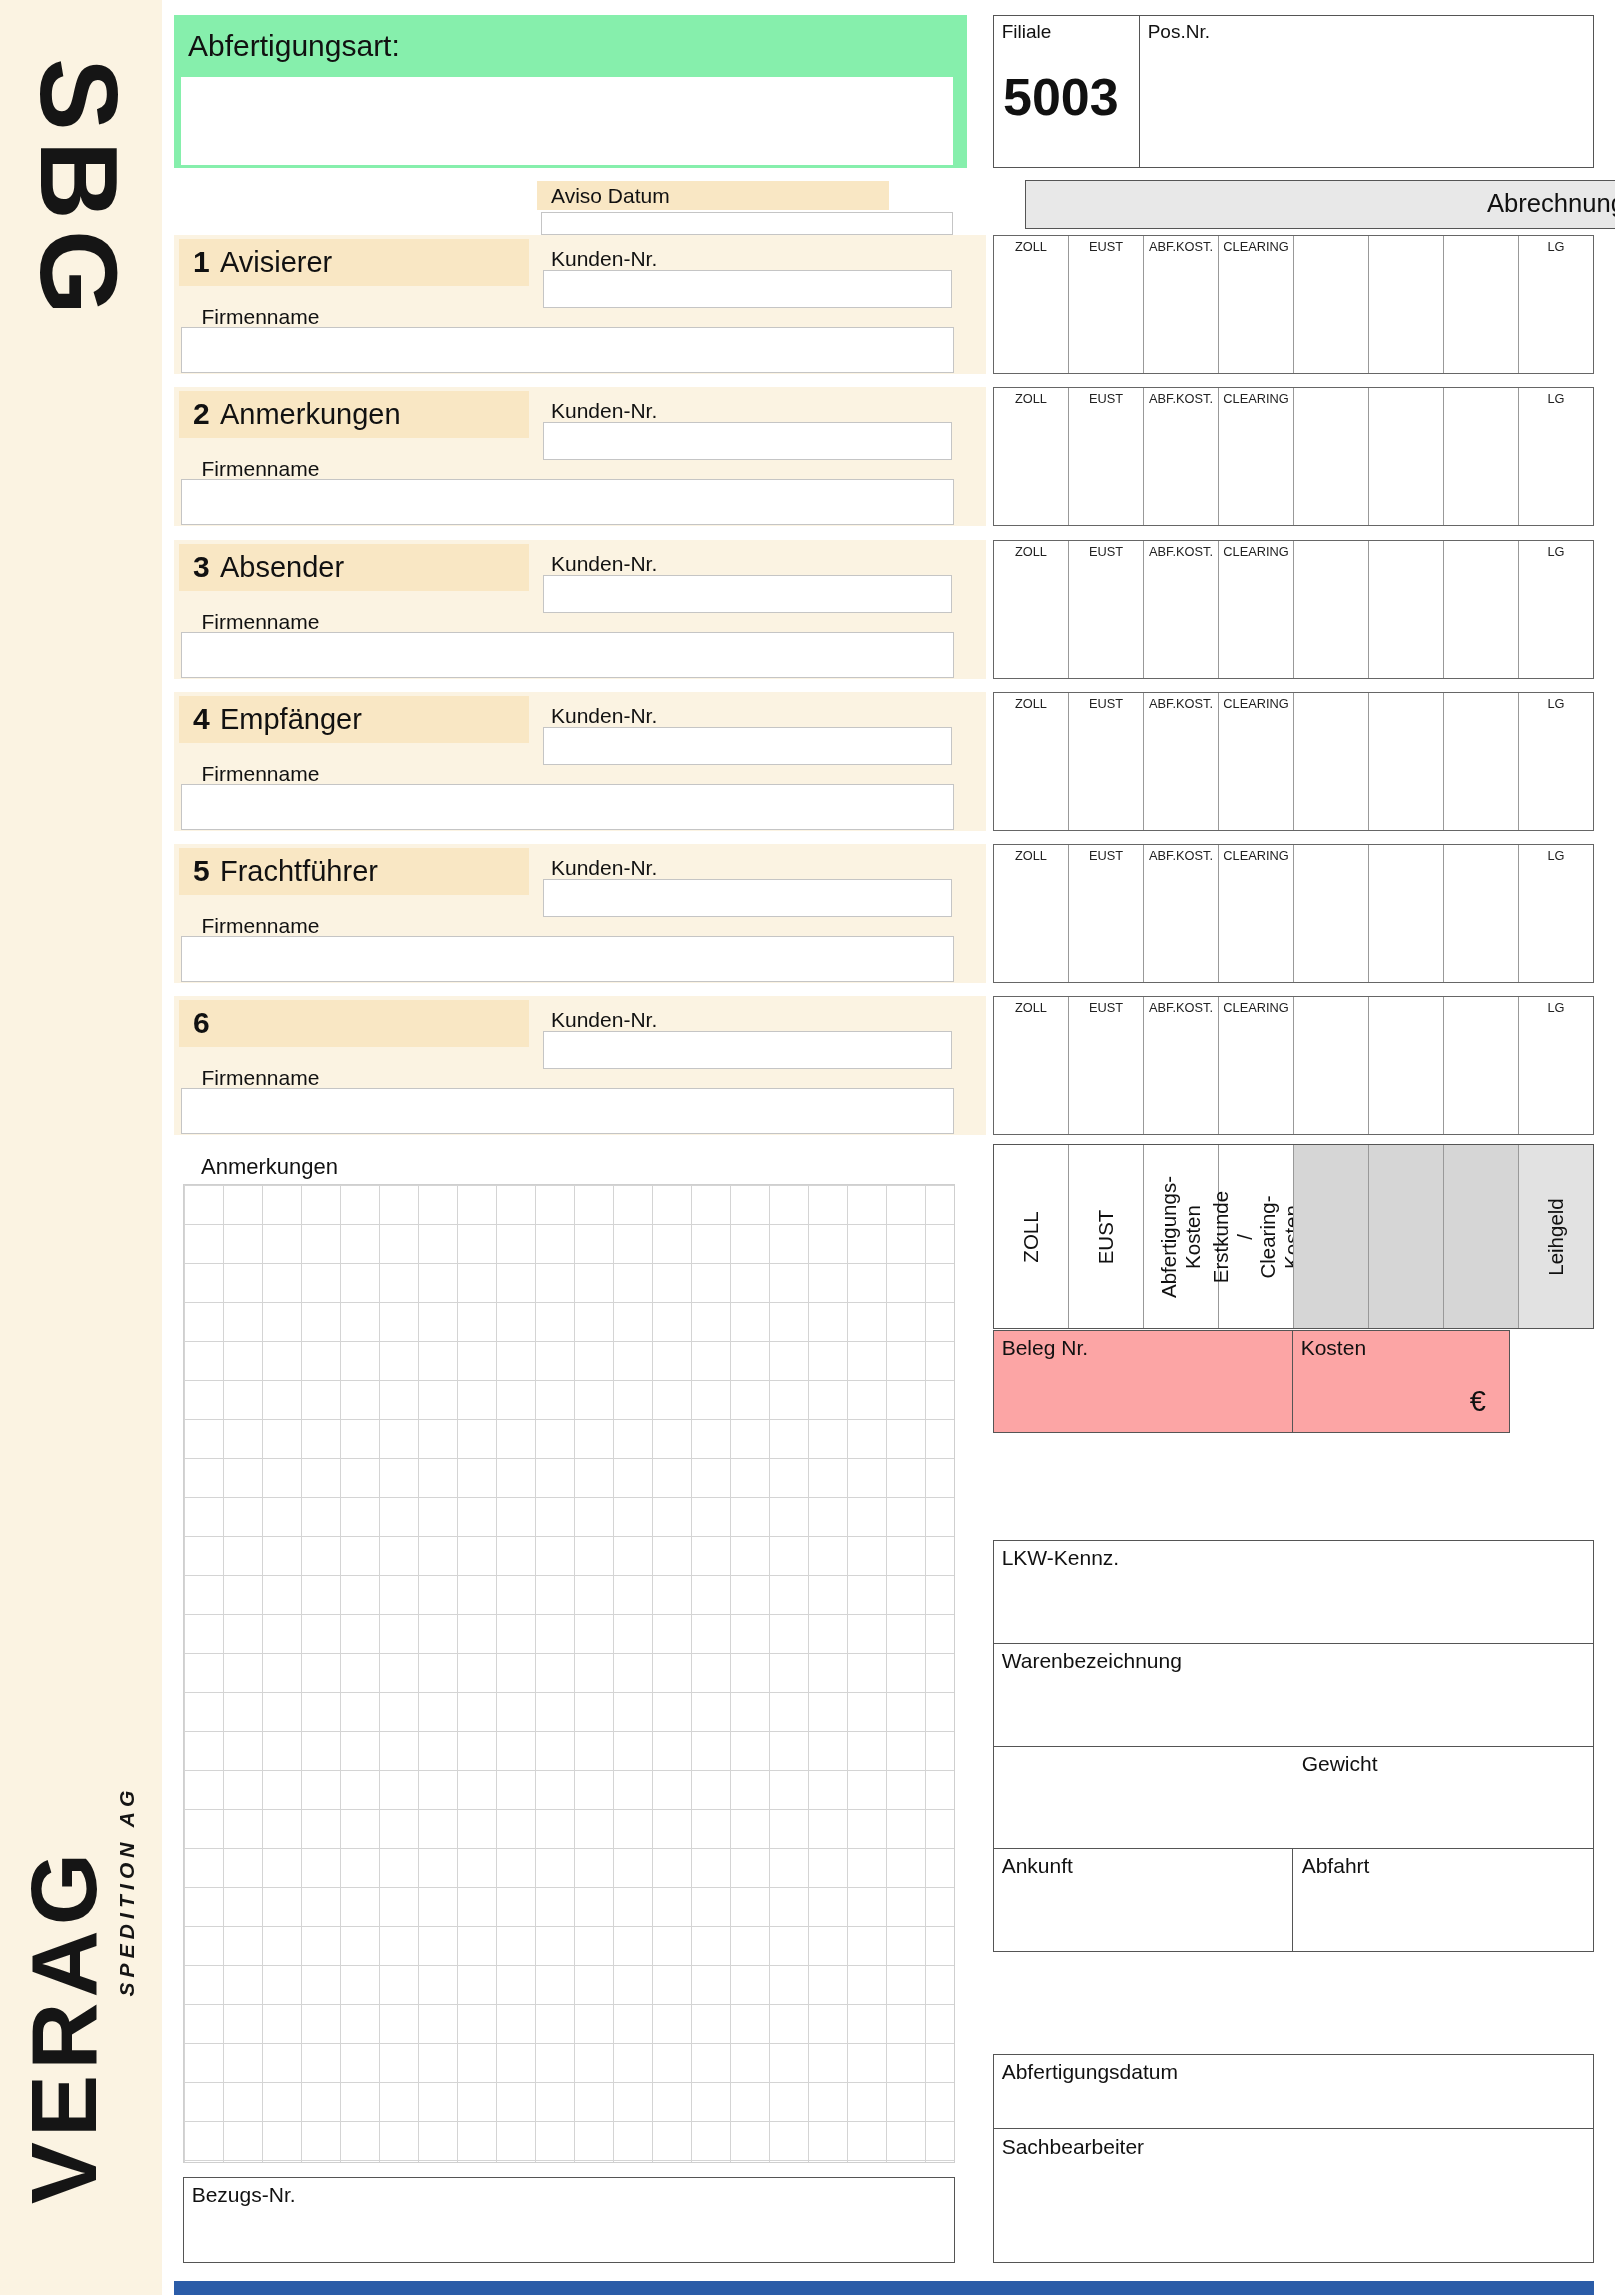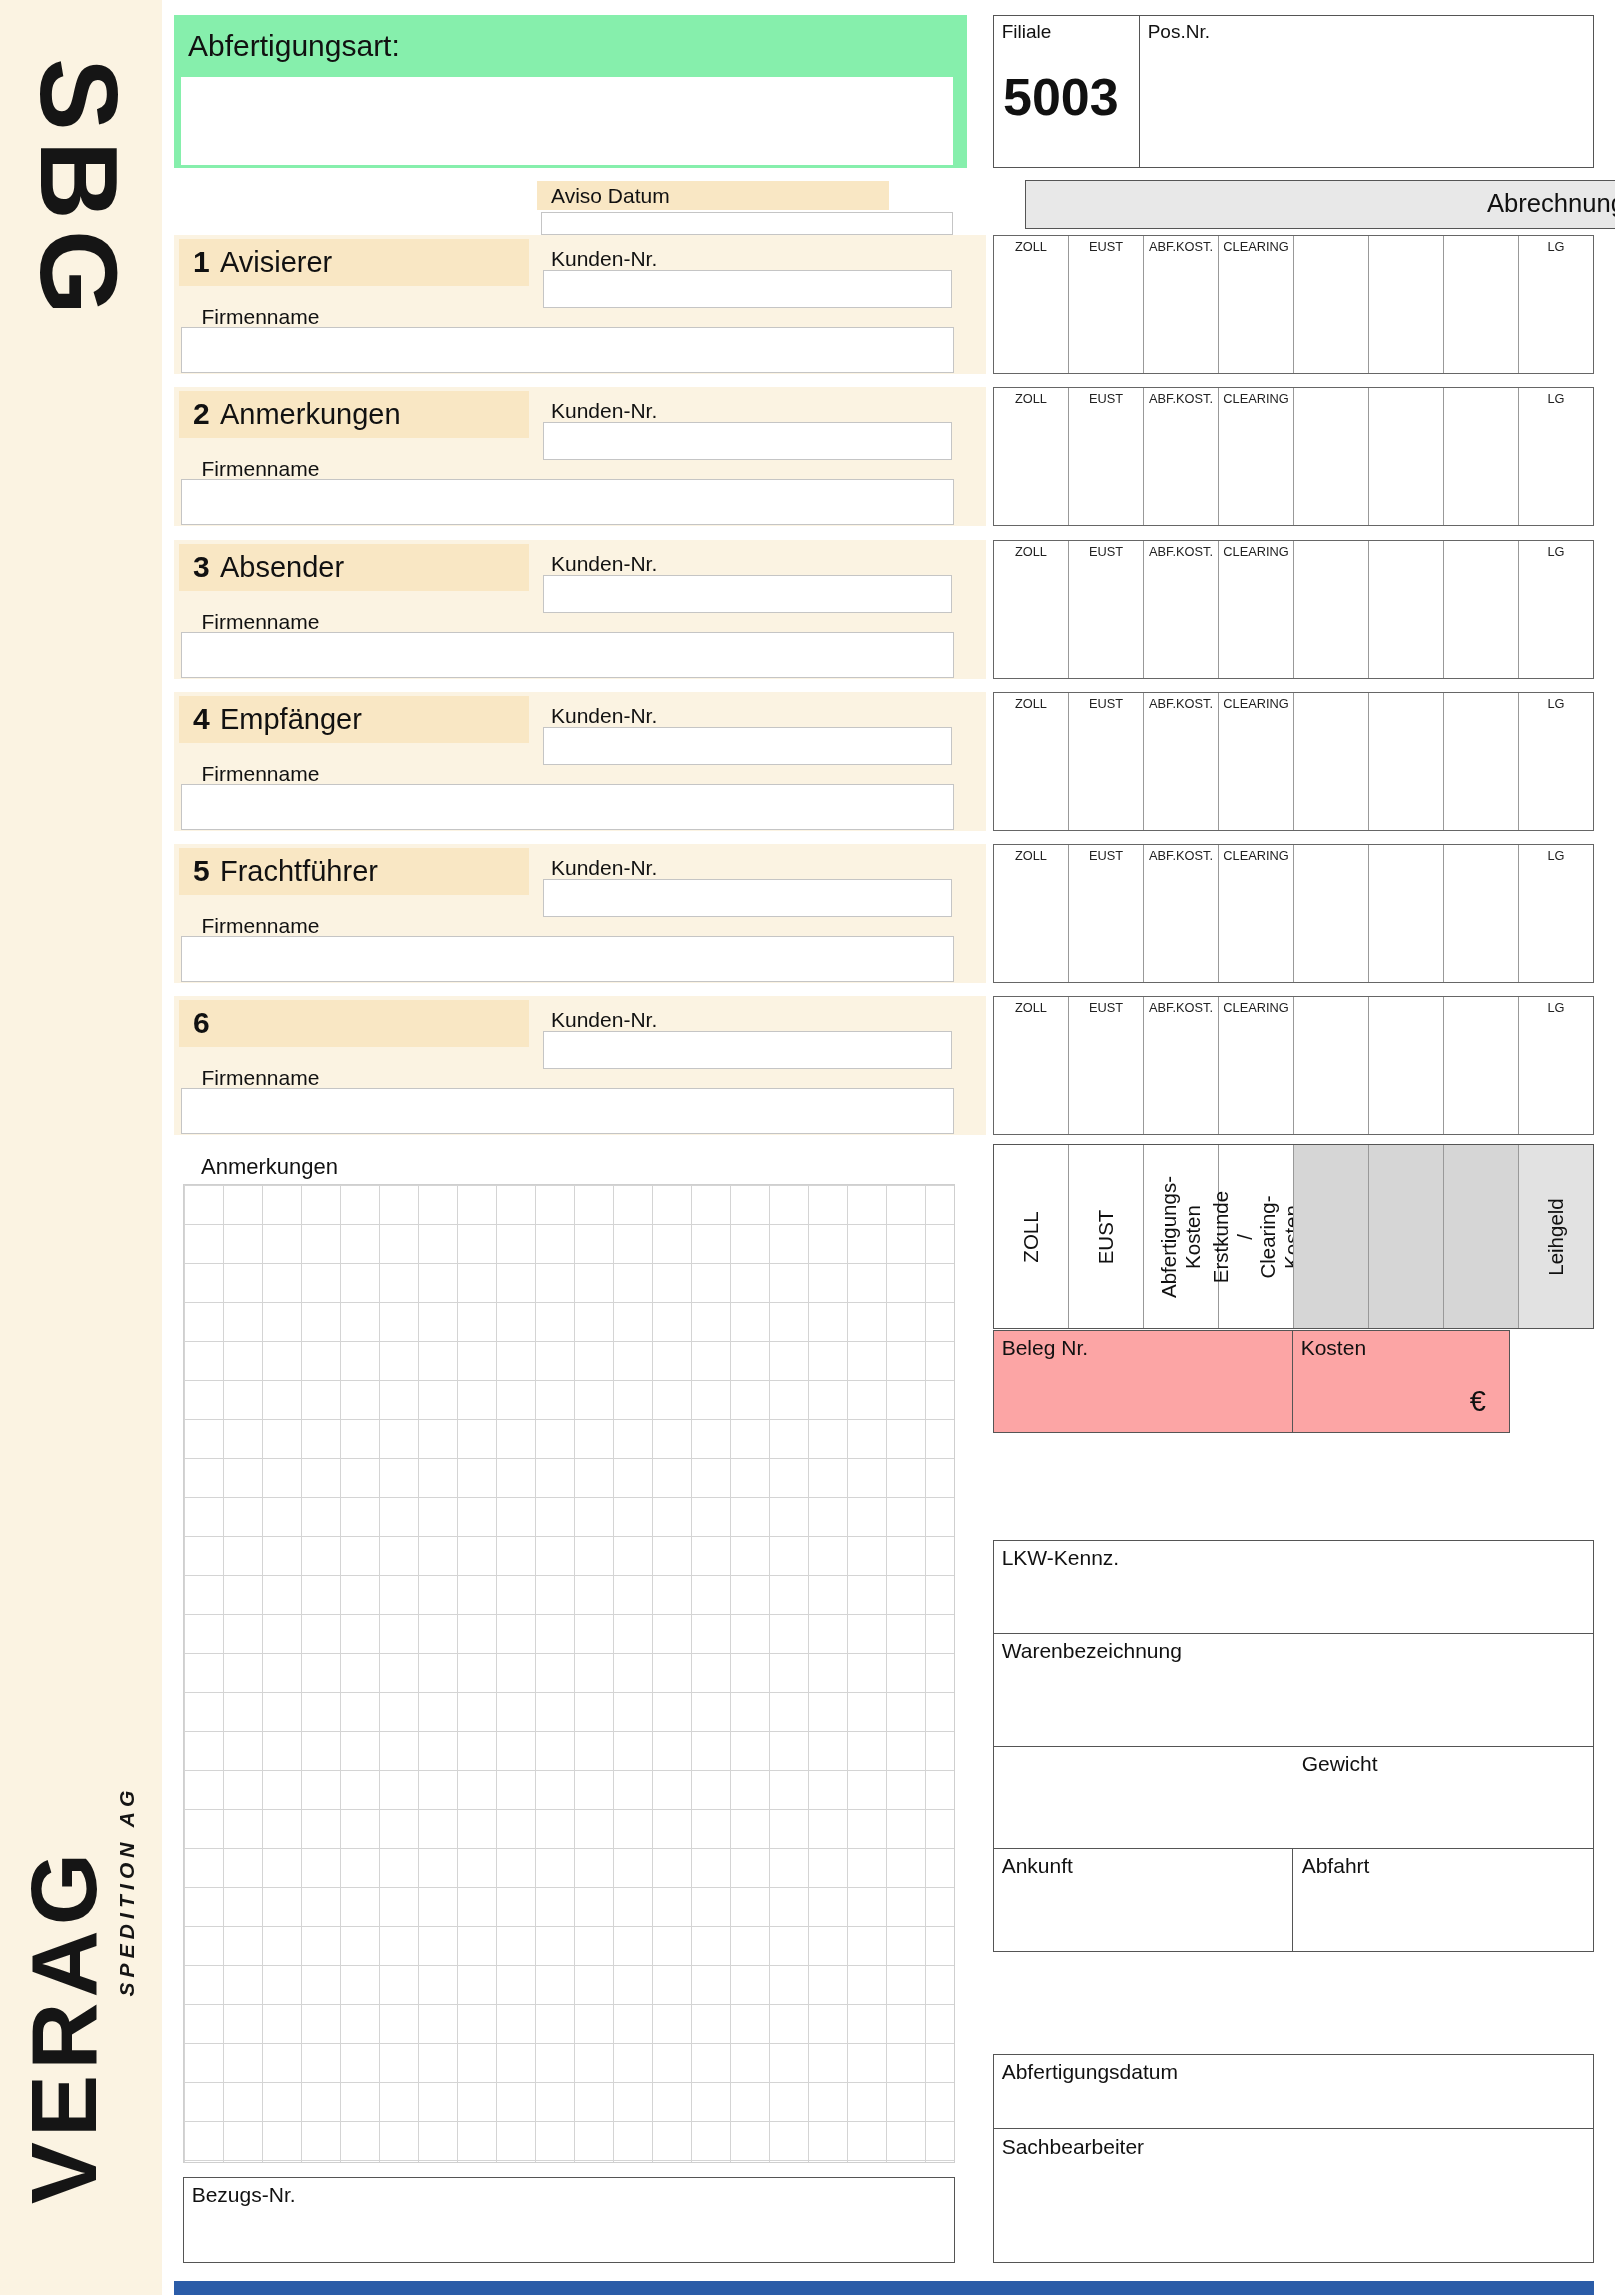--- a/index.html
+++ b/index.html
@@ -65,21 +65,21 @@
 #beleg-wrap{position:absolute;left:993px;top:1330px;width:517px;height:103px;border:1.9px solid #555;background:#fca5a5;display:flex}
 #beleg-cell{width:299px;border-right:1.3px solid #555;position:relative}
 #betrag-cell{flex:1;position:relative}
 .cell-label{position:absolute;left:7.7px;top:5.1px;font-size:21px}
 #euro{position:absolute;right:23px;bottom:14px;font-size:29px}
 
 
 #ship-block{position:absolute;left:993px;top:1540px;width:601px;height:412px;border:1.9px solid #555;background:#fff}
 .ship-row{position:absolute;left:0;right:0}
 #ship-row1{top:0;height:102px}
-#ship-row2{top:92px;height:100px;border-top:1.3px solid #555}
+#ship-row2{top:102px;height:100px;border-top:1.3px solid #555}
 #ship-row3{top:205px;height:102px;border-top:1.3px solid #555}
 #ship-row4{top:307px;bottom:0;border-top:1.3px solid #555}
 .ship-cell-l{position:absolute;left:0;top:0;bottom:0;width:299px;border-right:1.3px solid #555}
 .ship-cell-r{position:absolute;left:300px;top:0;bottom:0;right:0}
 
 
 #proc-block{position:absolute;left:993px;top:2054px;width:601px;height:209px;border:1.9px solid #555;background:#fff}
 #proc-row1{position:absolute;left:0;right:0;top:0;height:74px;border-bottom:1.3px solid #555}
 #proc-row2{position:absolute;left:0;right:0;top:75px;bottom:0}
 

